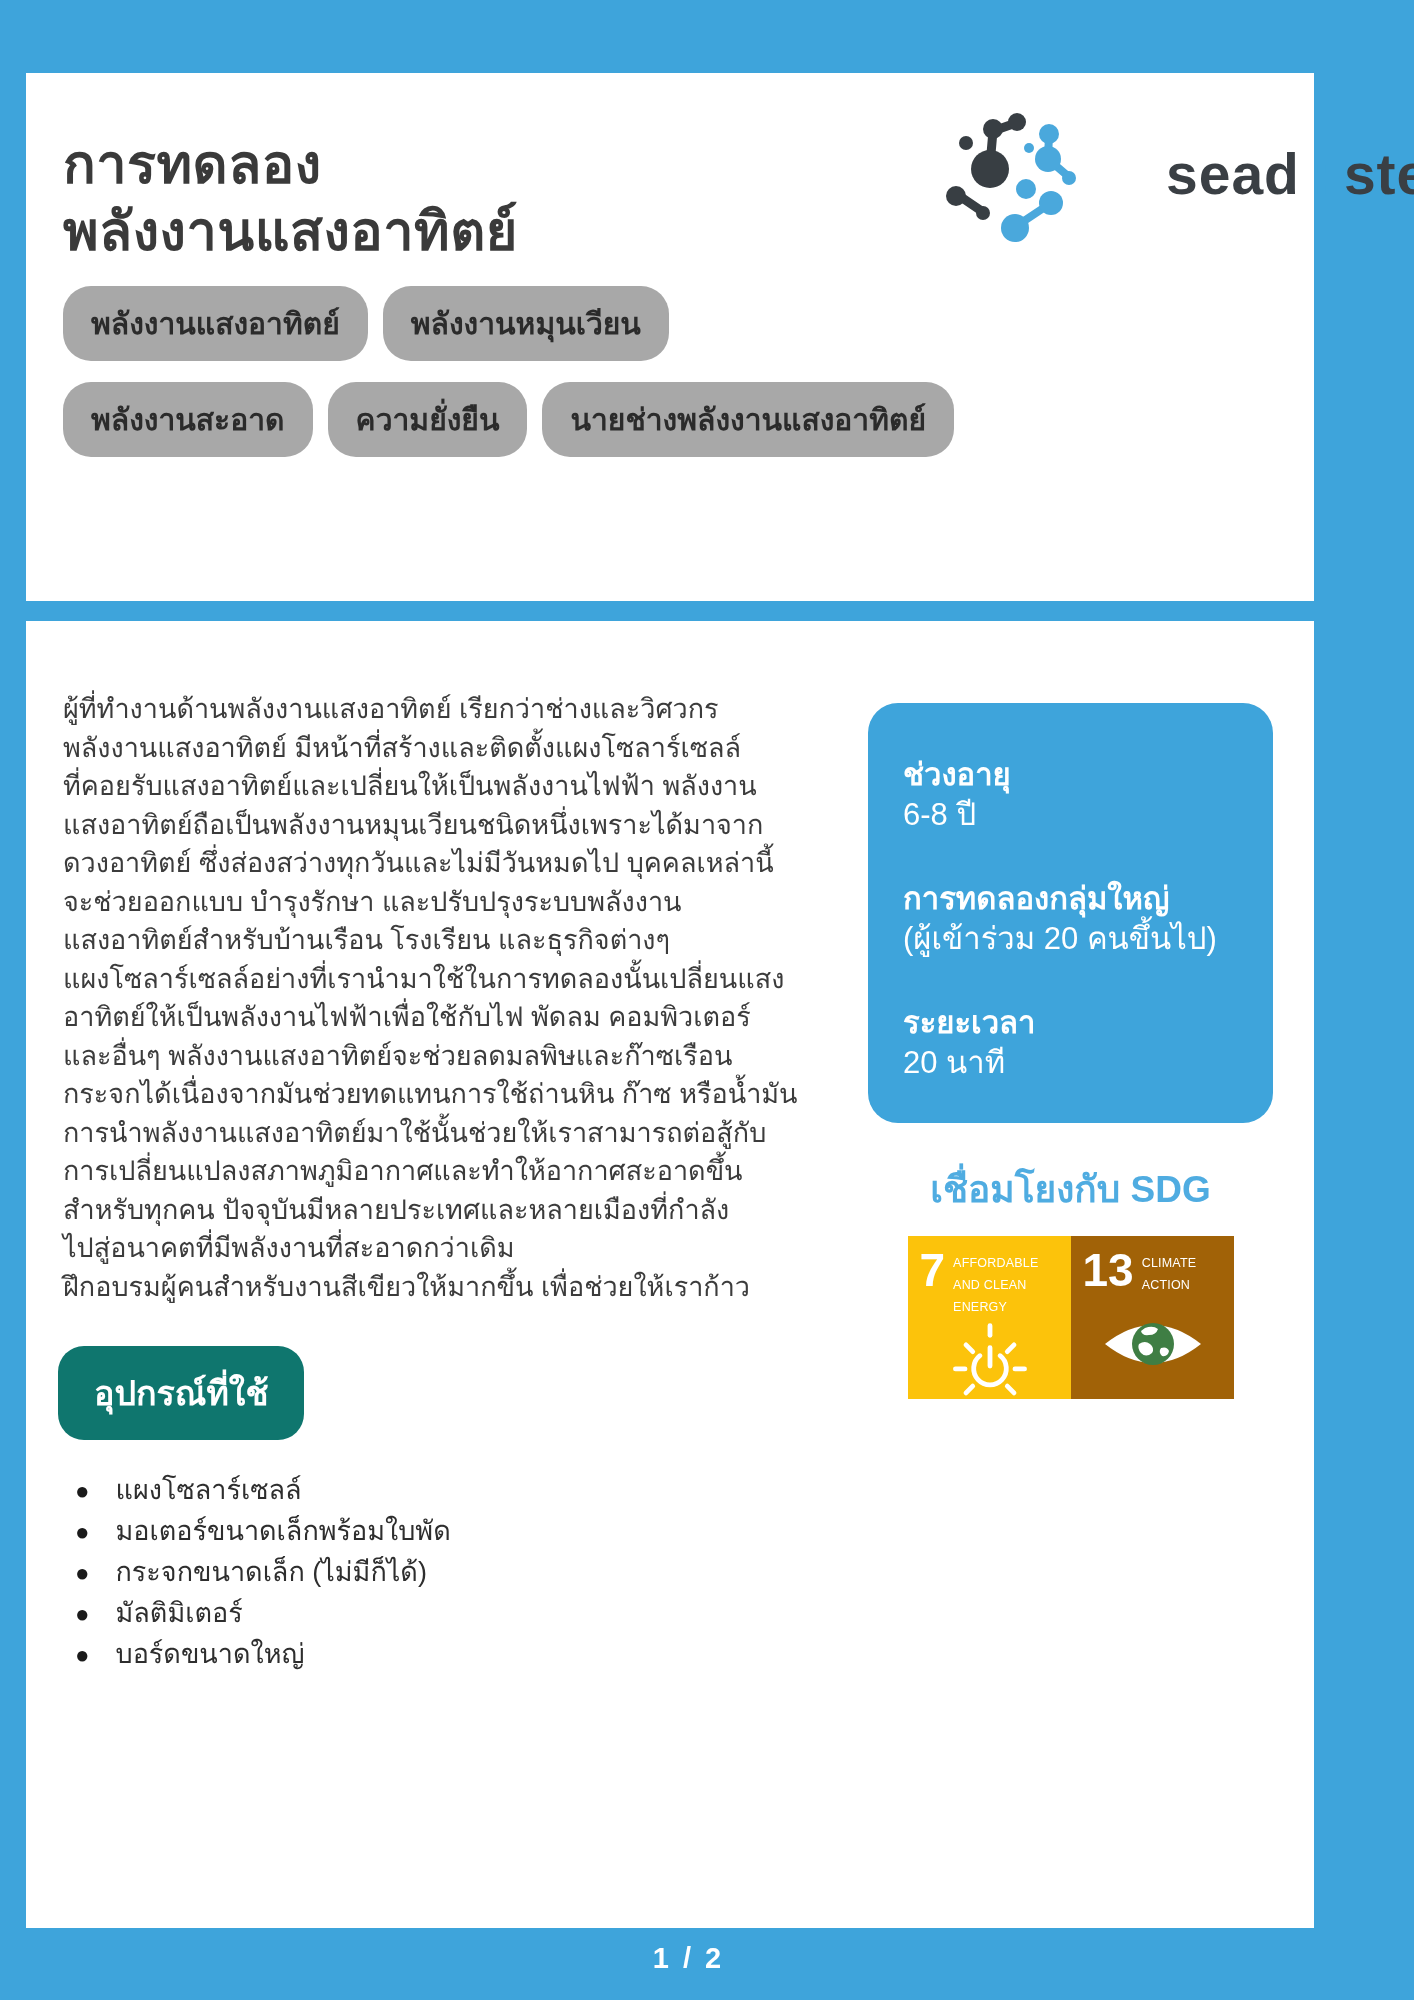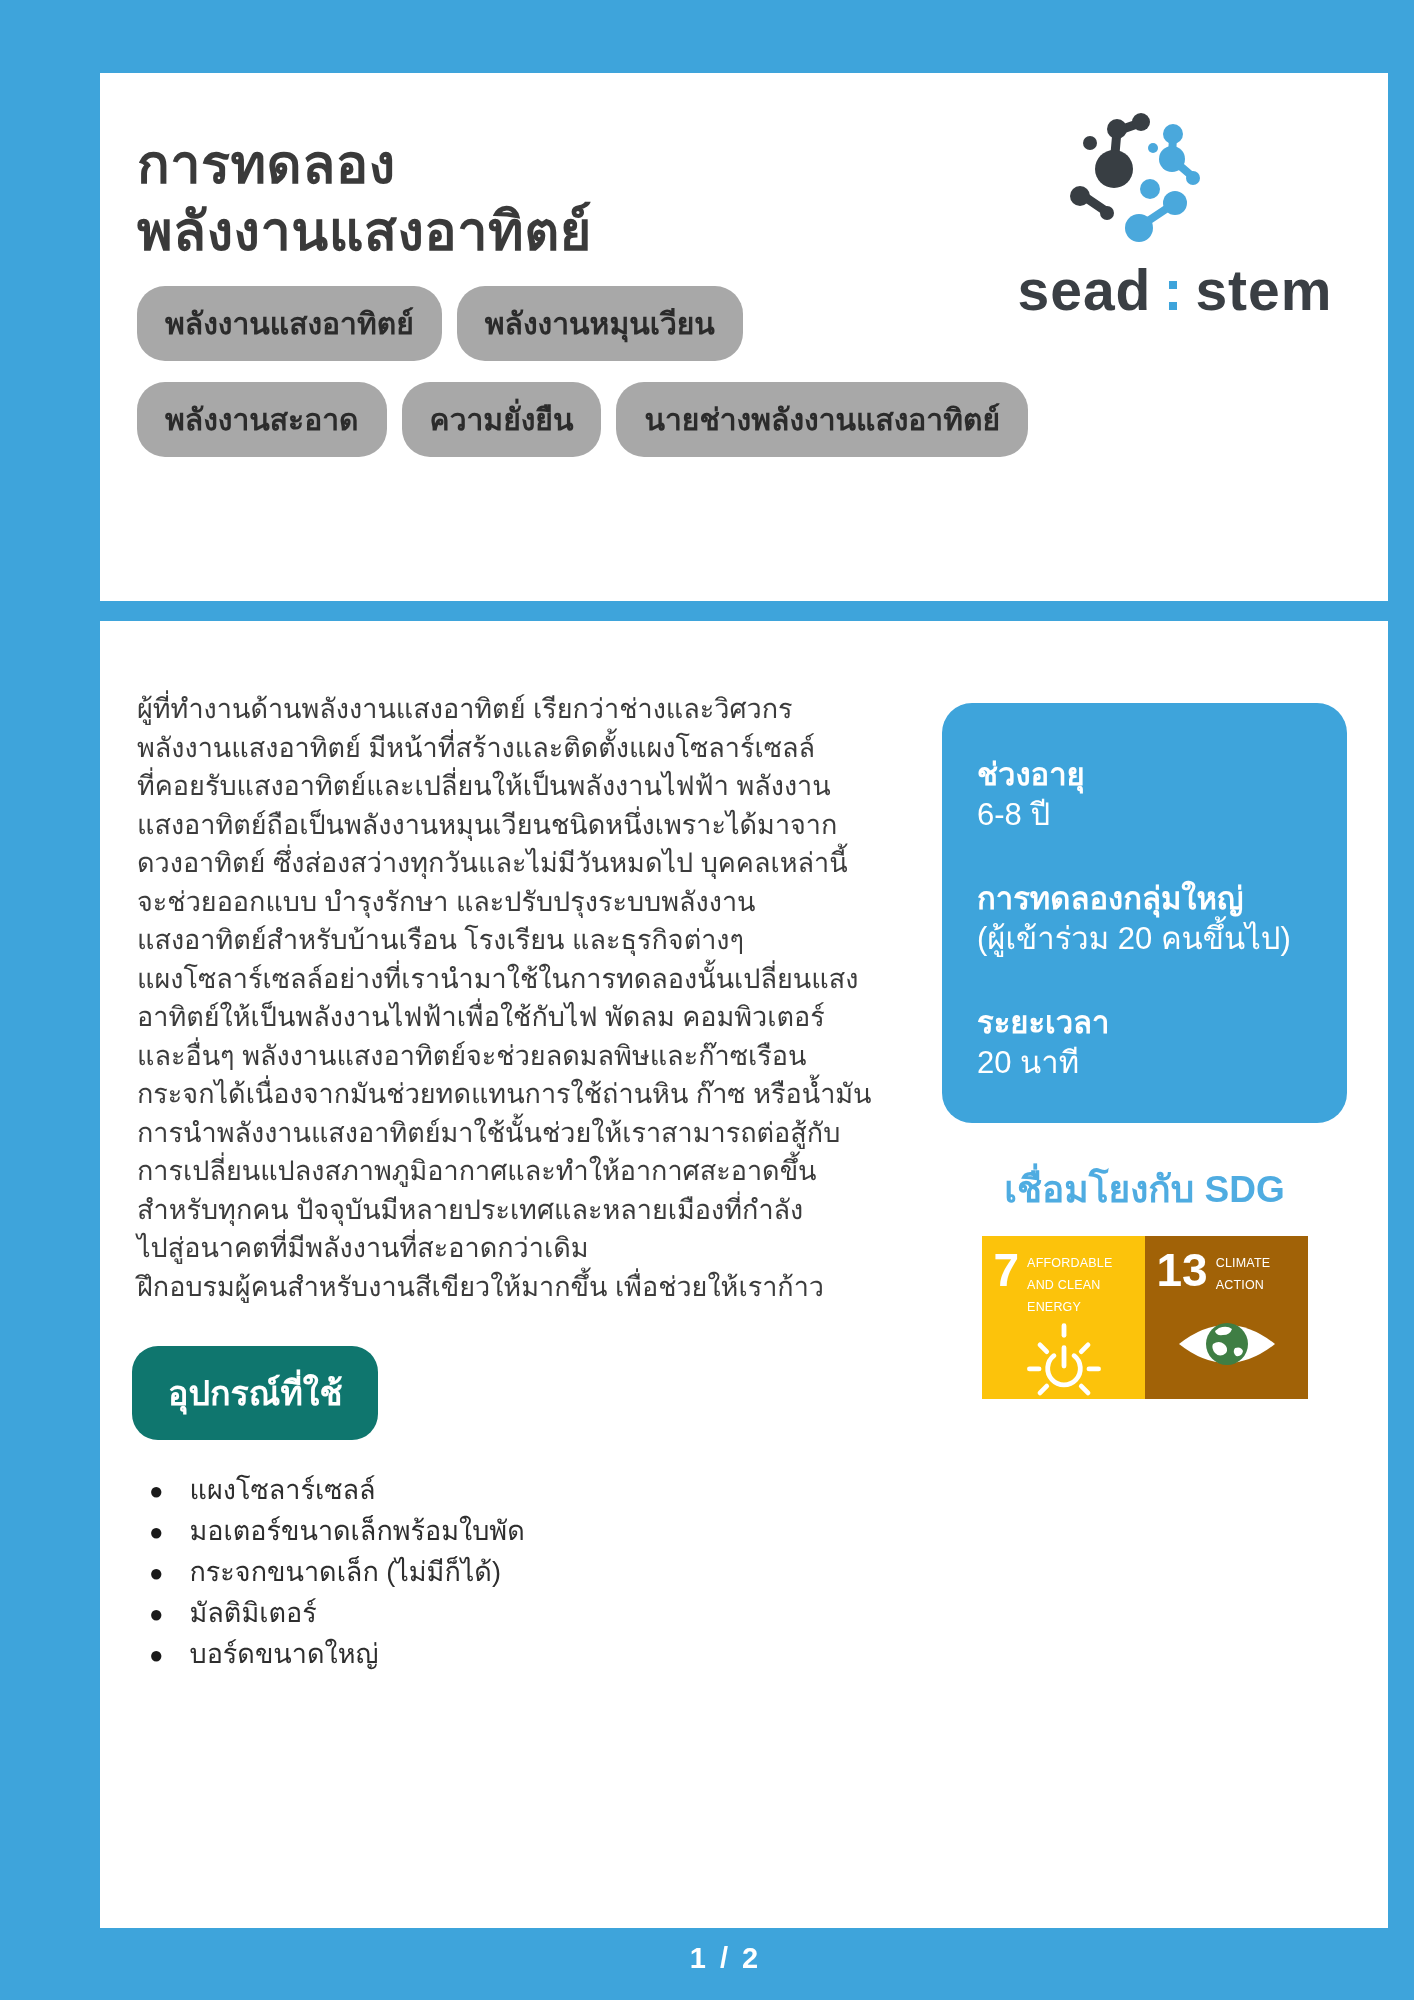--- a/index.html
+++ b/index.html
@@ -5,21 +5,21 @@
   html, body { margin: 0; padding: 0; }
   body {
     width: 1414px; height: 2000px;
     background: #3EA4DB;
     font-family: "Liberation Sans", "DejaVu Sans", sans-serif;
     -webkit-font-smoothing: antialiased;
   }
   .frame {
     box-sizing: border-box;
     width: 1414px; height: 2000px;
-    padding: 73px 63px 0 100px;
+    padding: 73px 63px 0 26px;
     display: flex; flex-direction: column;
   }
   .card {
     background: #ffffff;
     width: 1288px;
     box-sizing: border-box;
   }
   
   .header-card {
     height: 528px;
@@ -30,21 +30,21 @@
     font-weight: bold;
     font-size: 54px;
     line-height: 67px;
     color: #3A3A3A;
     letter-spacing: 0.5px;
   }
   .brand {
     position: absolute;
     top: 18px; right: 48px;
     width: 330px;
-    display: flex; flex-direction: column; align-items: center;
+    display: flex; align-items: center;
   }
   .wordmark {
     font-weight: bold;
     font-size: 57px;
     color: #3A3F44;
     letter-spacing: 1px;
     display: flex; align-items: center; gap: 12px;
     margin-top: -6px;
   }
   .wordmark .colon { color: #3EA4DB; }

